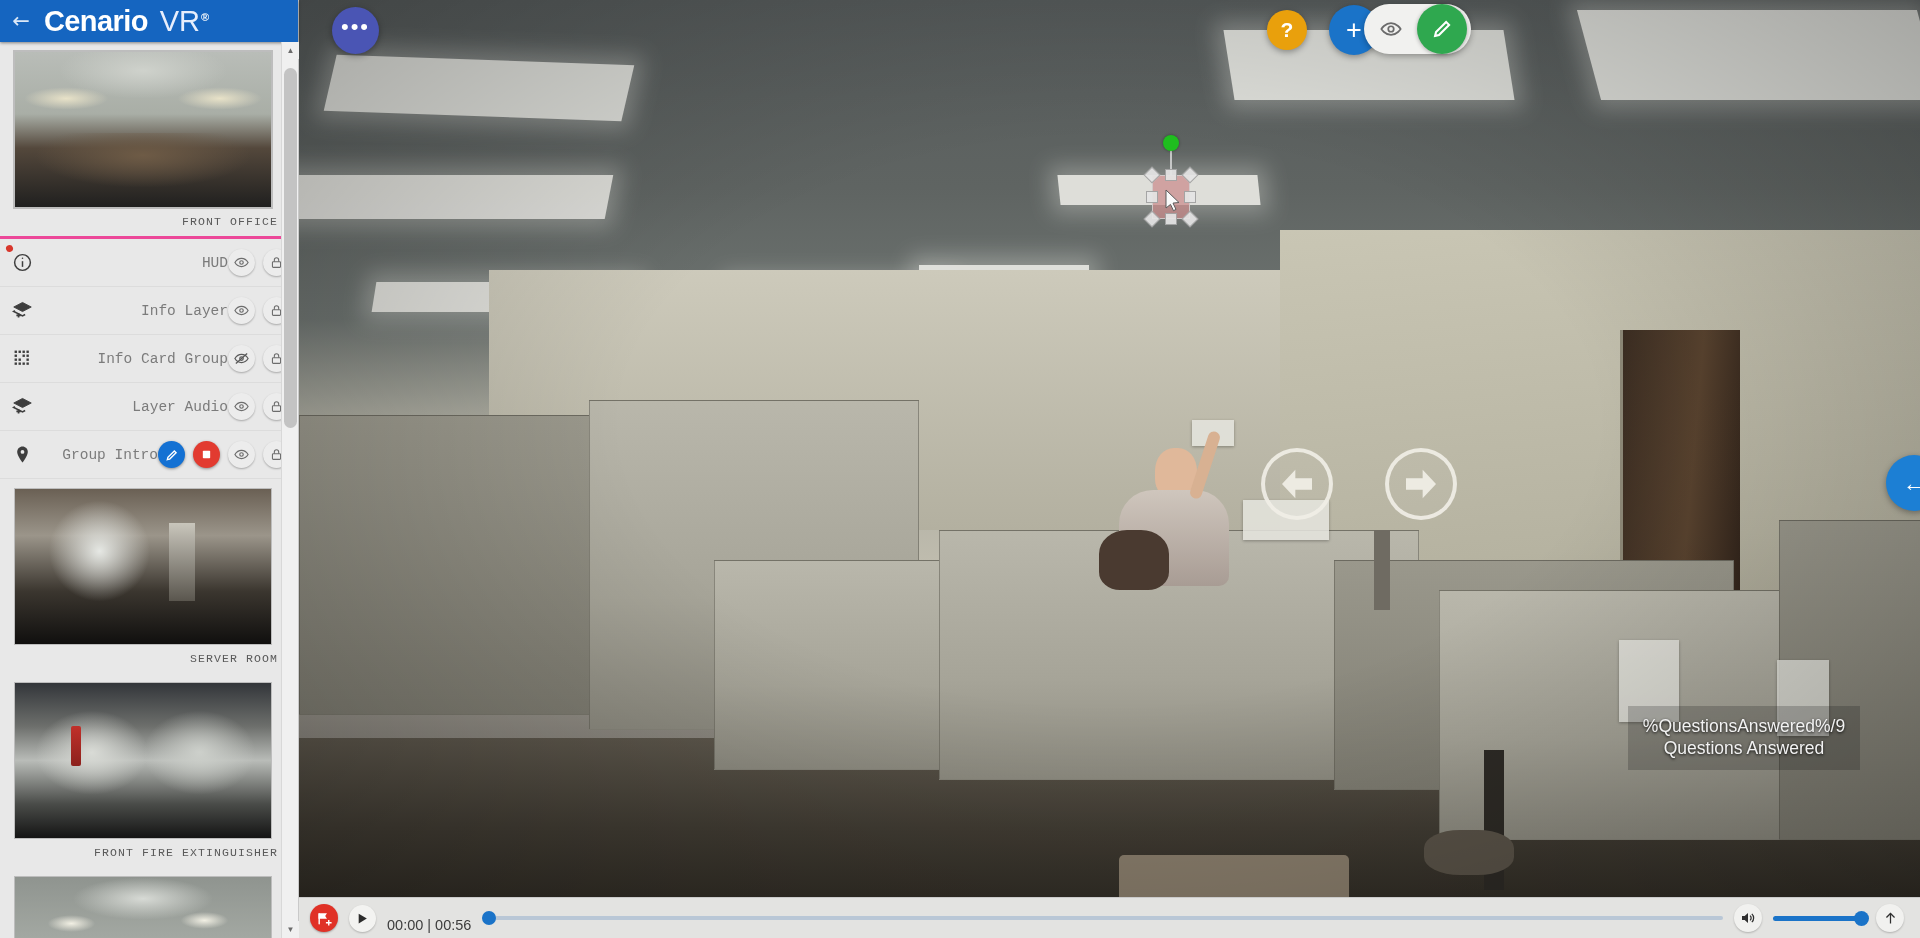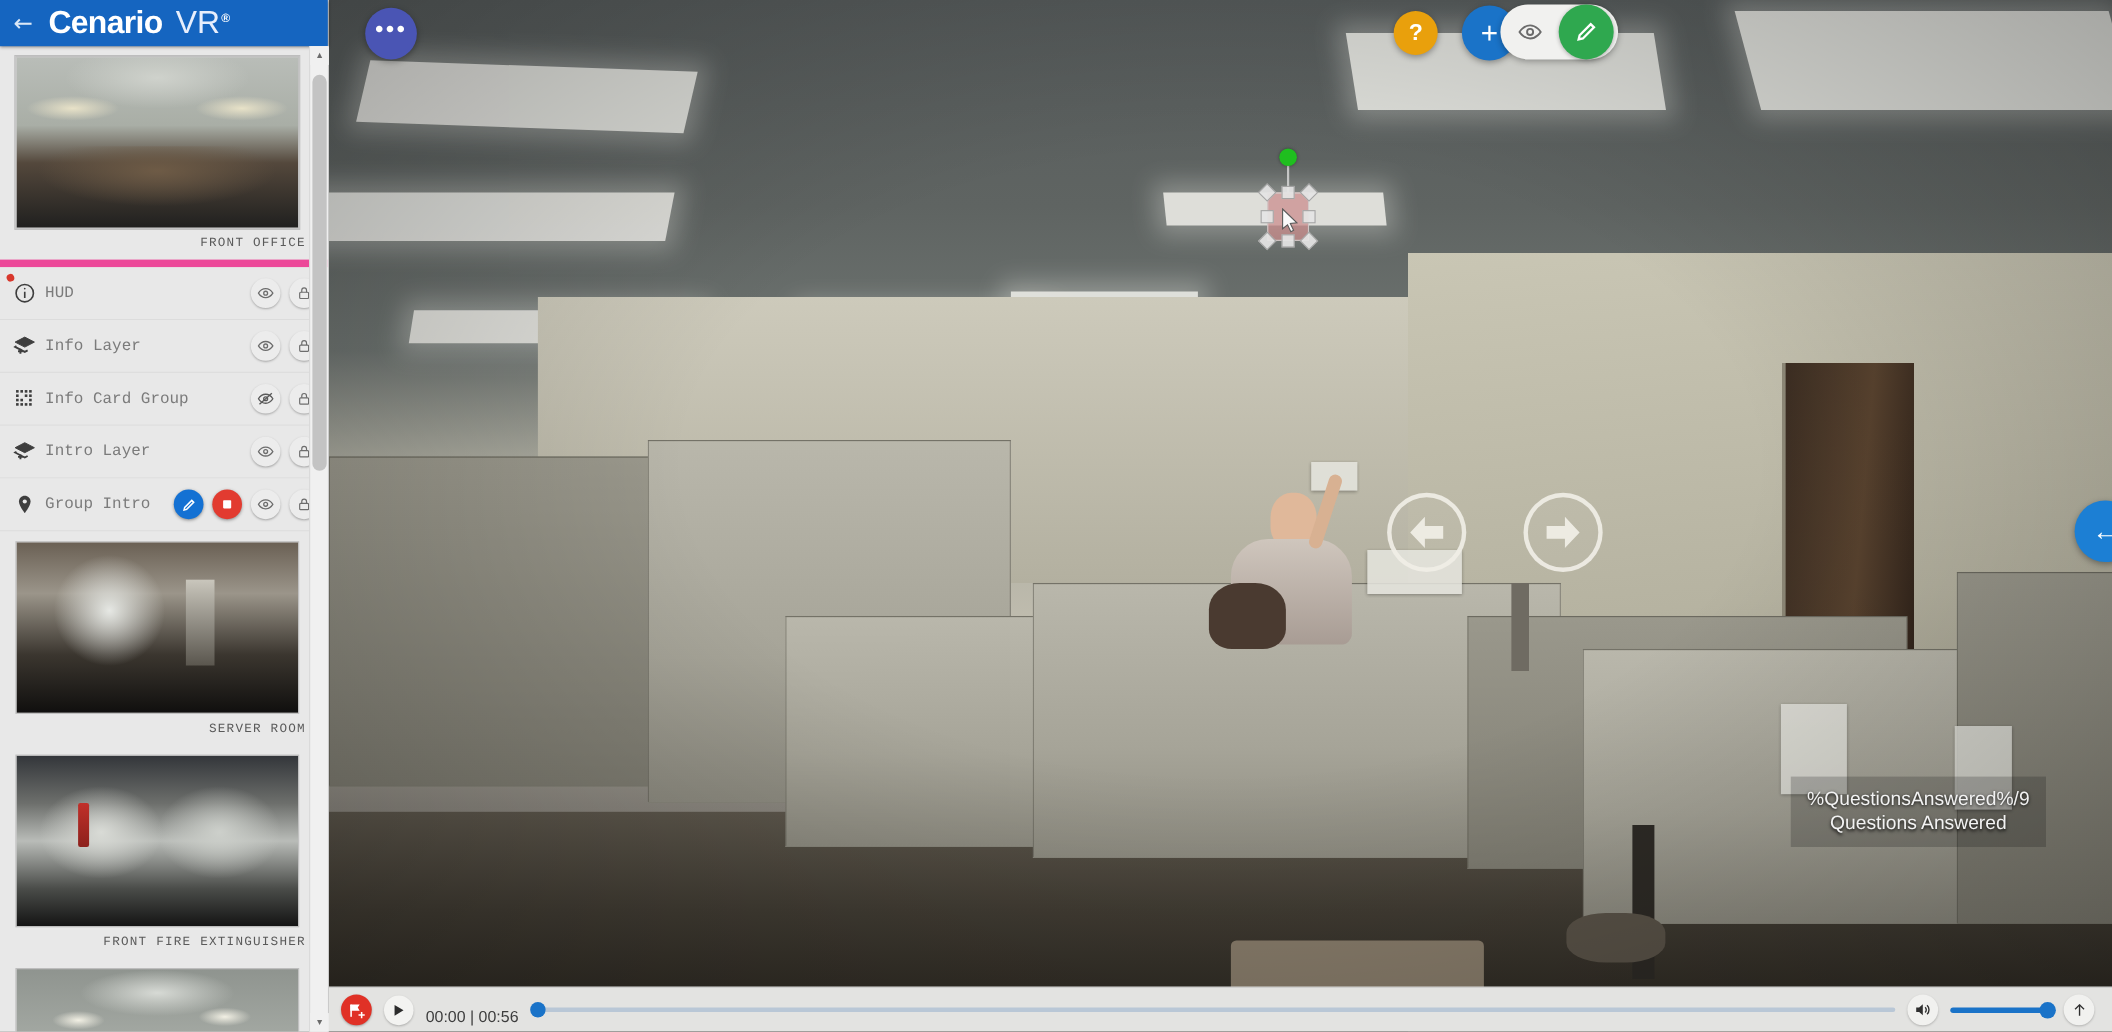--- a/index.html
+++ b/index.html
@@ -84,21 +84,21 @@
     content:""; position:absolute; left:60%; top:22%; width:26px; height:78px;
     background: linear-gradient(180deg,#c9c6bc,#5a564e);
   }
   .t-last { background:
      radial-gradient(ellipse 100px 30px at 50% 14%, #d7dad5 0%, rgba(0,0,0,0) 70%),
      radial-gradient(ellipse 34px 12px at 22% 30%, #f2f0e4 0%, rgba(0,0,0,0) 70%),
      radial-gradient(ellipse 34px 12px at 74% 28%, #f2f0e4 0%, rgba(0,0,0,0) 70%),
      linear-gradient(180deg, #8f948f 0%, #a6aba5 45%, #6e736d 75%, #3a3d39 100%); }
 
   
-  #layers { border-top: 7px solid #ec4899; }
+  #layers { border-top: 3px solid #ec4899; text-align: right; }
   .layer-row {
     height: 48px; display: flex; align-items: center;
     padding: 0 8px 0 9px;
     border-bottom: 1px solid #dcdcdc;
     background: #e8e8e8; position: relative;
     cursor: pointer;
   }
   .layer-row .licon {
     width: 26px; height: 26px; flex: 0 0 26px;
     display: flex; align-items: center; justify-content: center;
@@ -438,21 +438,21 @@
         </div>
 
         <div class="layer-row">
           <span class="licon">
             <svg width="21" height="21" viewBox="0 0 24 24" fill="#3e3e3e" stroke="#3e3e3e" stroke-width="1">
               <path d="M12 2.8L22 8l-10 5.2L2 8z"></path>
                 <path d="M3.4 12.2L2 13l10 5.2 3-1.6" fill="none" stroke-width="1.9"></path>
               <path d="M5 17.5h5M7.5 15v5" stroke-width="2" fill="none"></path>
             </svg>
           </span>
-          <span class="lname">Intro Layer</span>
+          <span class="lname">Layer Audio</span>
           <span class="actions">
             <span class="rbtn">
               <svg width="15" height="15" viewBox="0 0 24 24" fill="none" stroke="#6d6d6d" stroke-width="1.9">
                 <path d="M1.5 12s4-6.5 10.5-6.5S22.5 12 22.5 12s-4 6.5-10.5 6.5S1.5 12 1.5 12z"></path>
                   <circle cx="12" cy="12" r="2.8"></circle>
               </svg>
             </span>
             <span class="rbtn">
               <svg width="13" height="13" viewBox="0 0 24 24" fill="none" stroke="#6d6d6d" stroke-width="2">
                 <rect x="4.5" y="10.5" width="15" height="10.5" rx="1.6"></rect>

